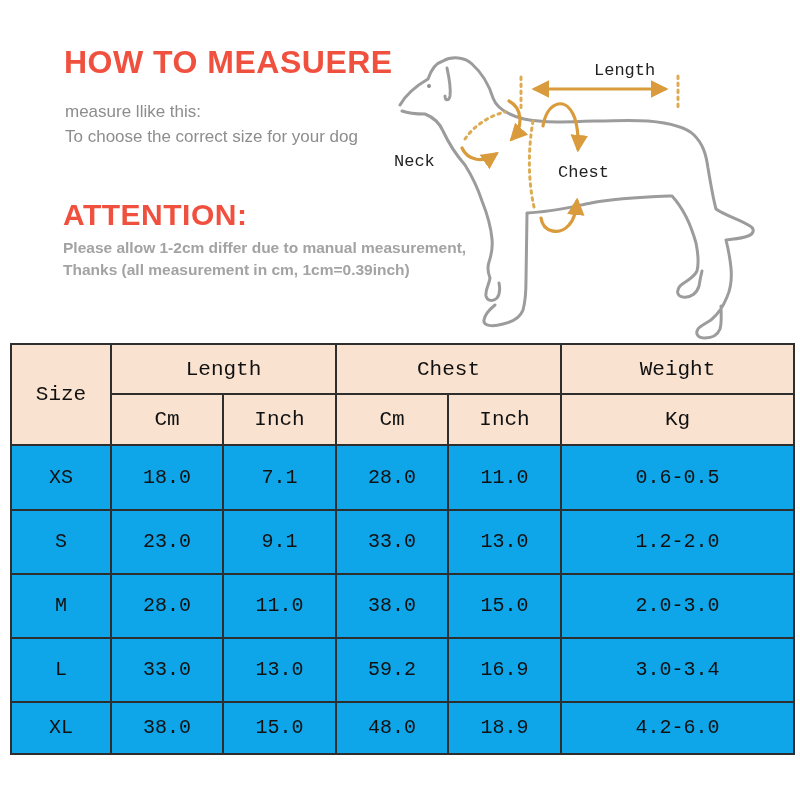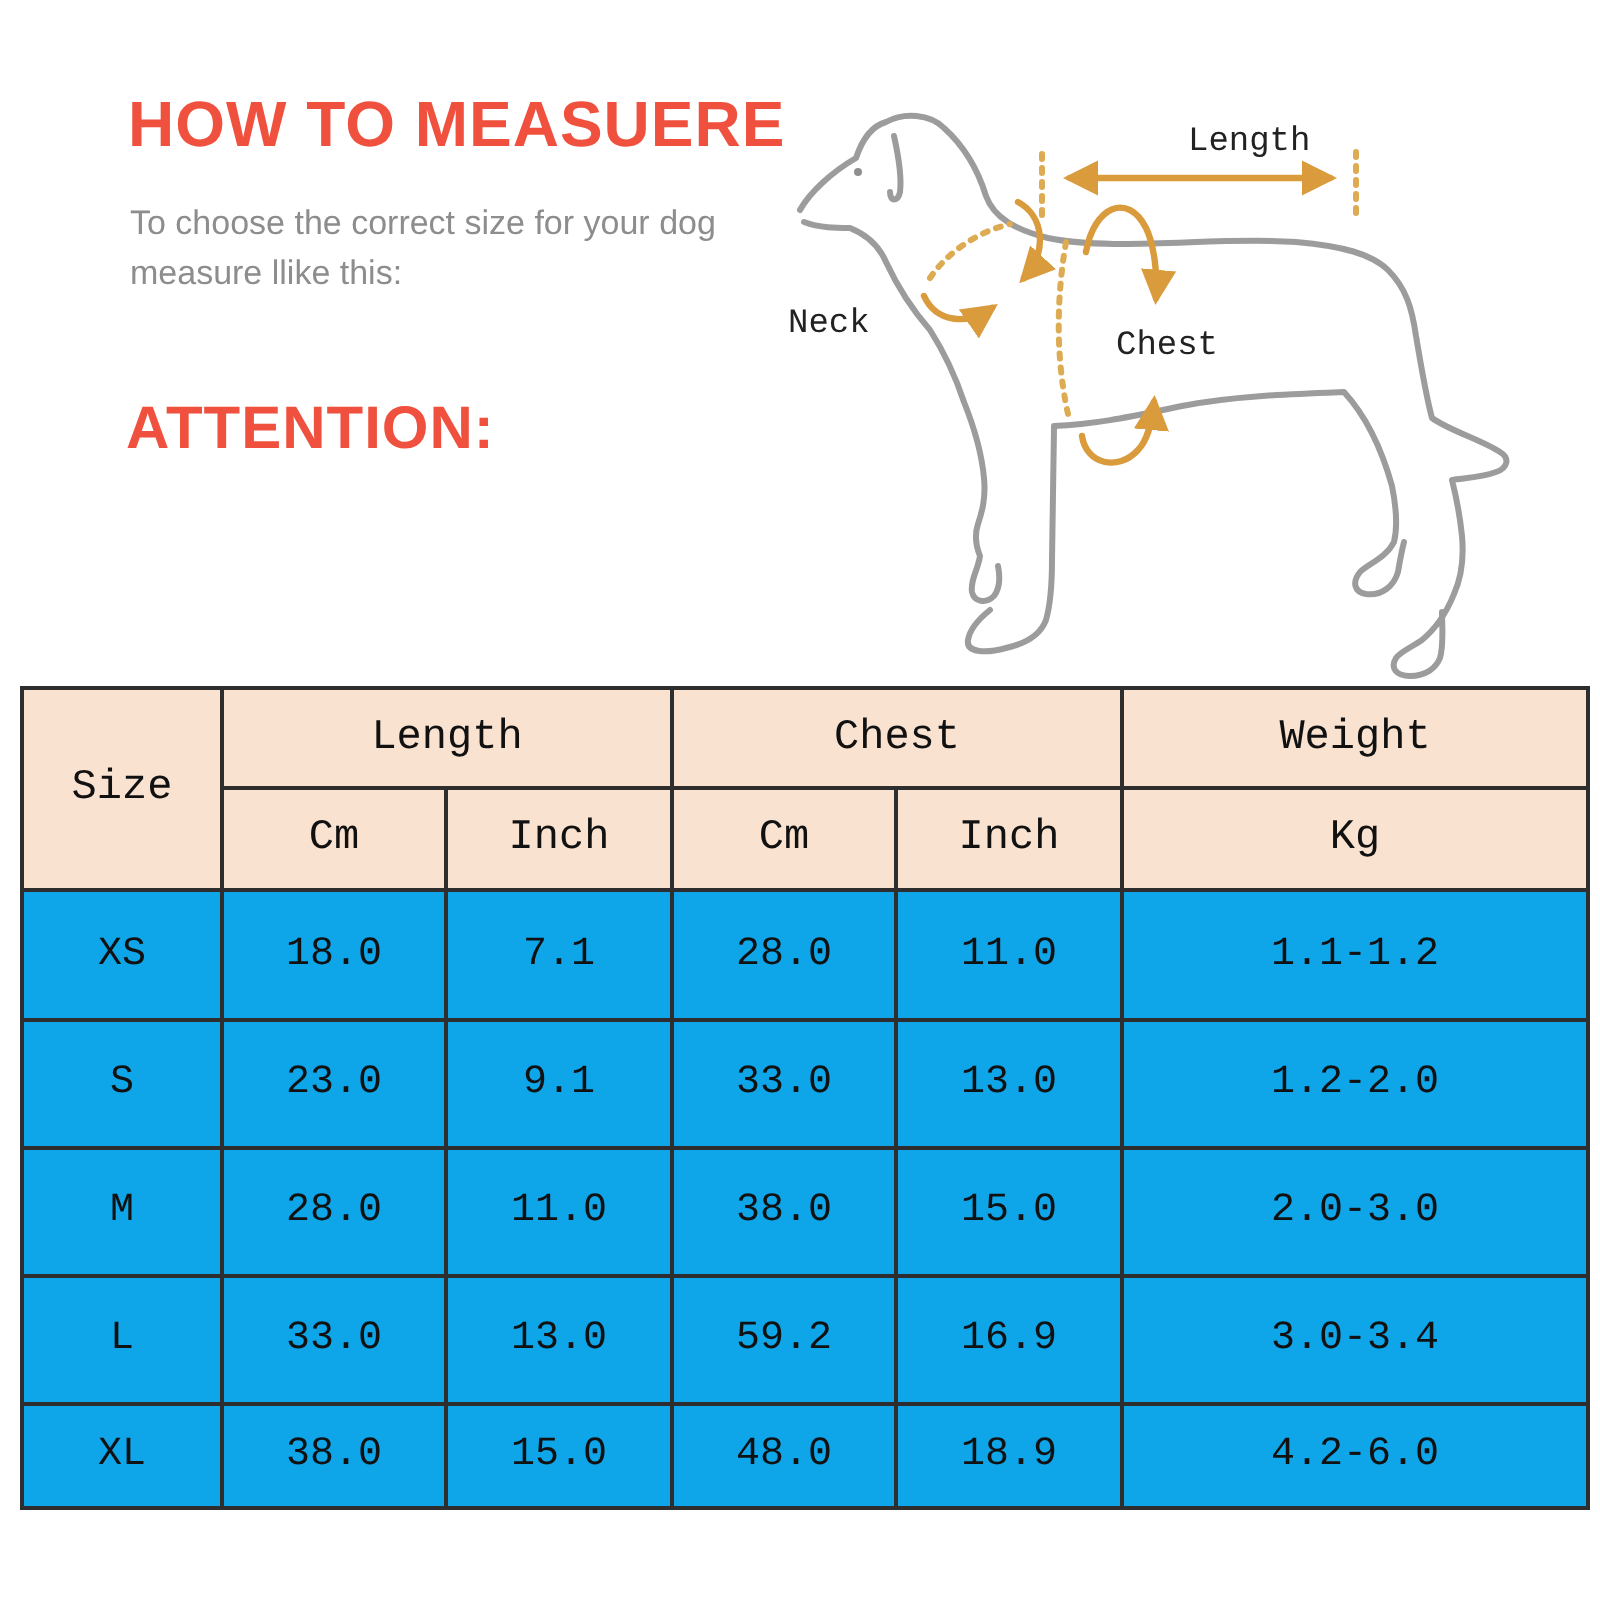--- a/index.html
+++ b/index.html
@@ -45,25 +45,29 @@
   .size-table th{background:#f9e2d0;font-size:21px;}
   .size-table td{background:#0ea5e9;font-size:20px;}
 </style>
 </head>
 <body>
 
 <div class="canvas">
 
   <div class="title">HOW TO MEASUERE</div>
   <div class="subtitle">
+    <div>measure llike this:</div>
     <div>To choose the correct size for your dog</div>
-    <div>measure llike this:</div>
   </div>
 
   <div class="attention-heading">ATTENTION:</div>
+  <div class="attention-body">
+    <div>Please allow 1-2cm differ due to manual measurement,</div>
+    <div>Thanks (all measurement in cm, 1cm=0.39inch)</div>
+  </div>
 
   <svg class="diagram" viewBox="0 0 410 310">
     <defs>
       <marker id="ah" viewBox="0 0 10 10" refX="8" refY="5" markerWidth="5.5" markerHeight="5.5" orient="auto-start-reverse">
         <path d="M0,0 L10,5 L0,10 z" fill="#d99b3c"></path>
       </marker>
     </defs>
 
     <g fill="none" stroke="#9c9c9c" stroke-width="3" stroke-linecap="round" stroke-linejoin="round">
 
@@ -162,21 +166,21 @@
         <th>Cm</th>
         <th>Inch</th>
         <th>Kg</th>
       </tr>
       <tr style="height:63px">
         <td>XS</td>
         <td>18.0</td>
         <td>7.1</td>
         <td>28.0</td>
         <td>11.0</td>
-        <td>1.1-1.2</td>
+        <td>0.6-0.5</td>
       </tr>
       <tr style="height:62px">
         <td>S</td>
         <td>23.0</td>
         <td>9.1</td>
         <td>33.0</td>
         <td>13.0</td>
         <td>1.2-2.0</td>
       </tr>
       <tr style="height:63px">

